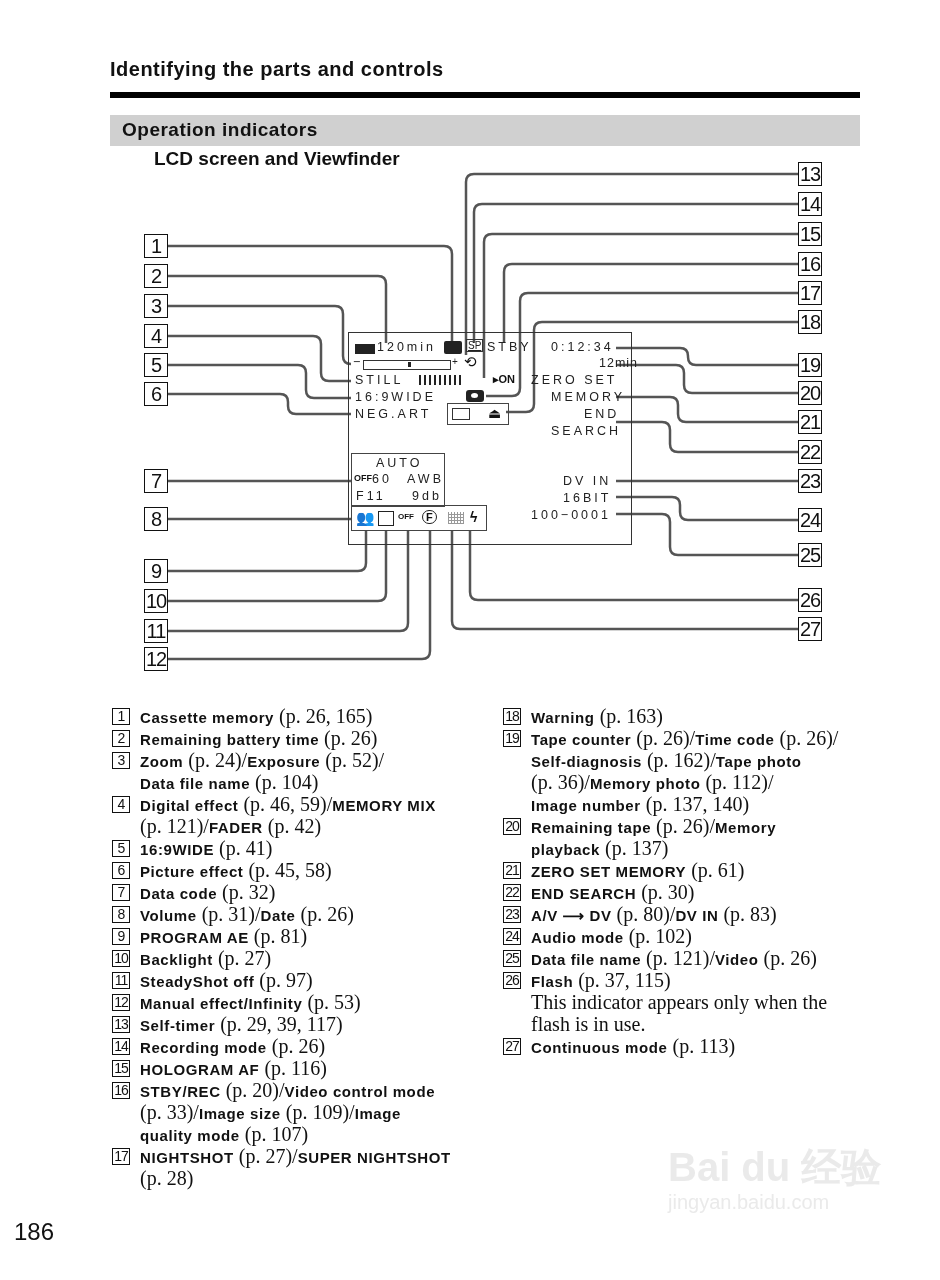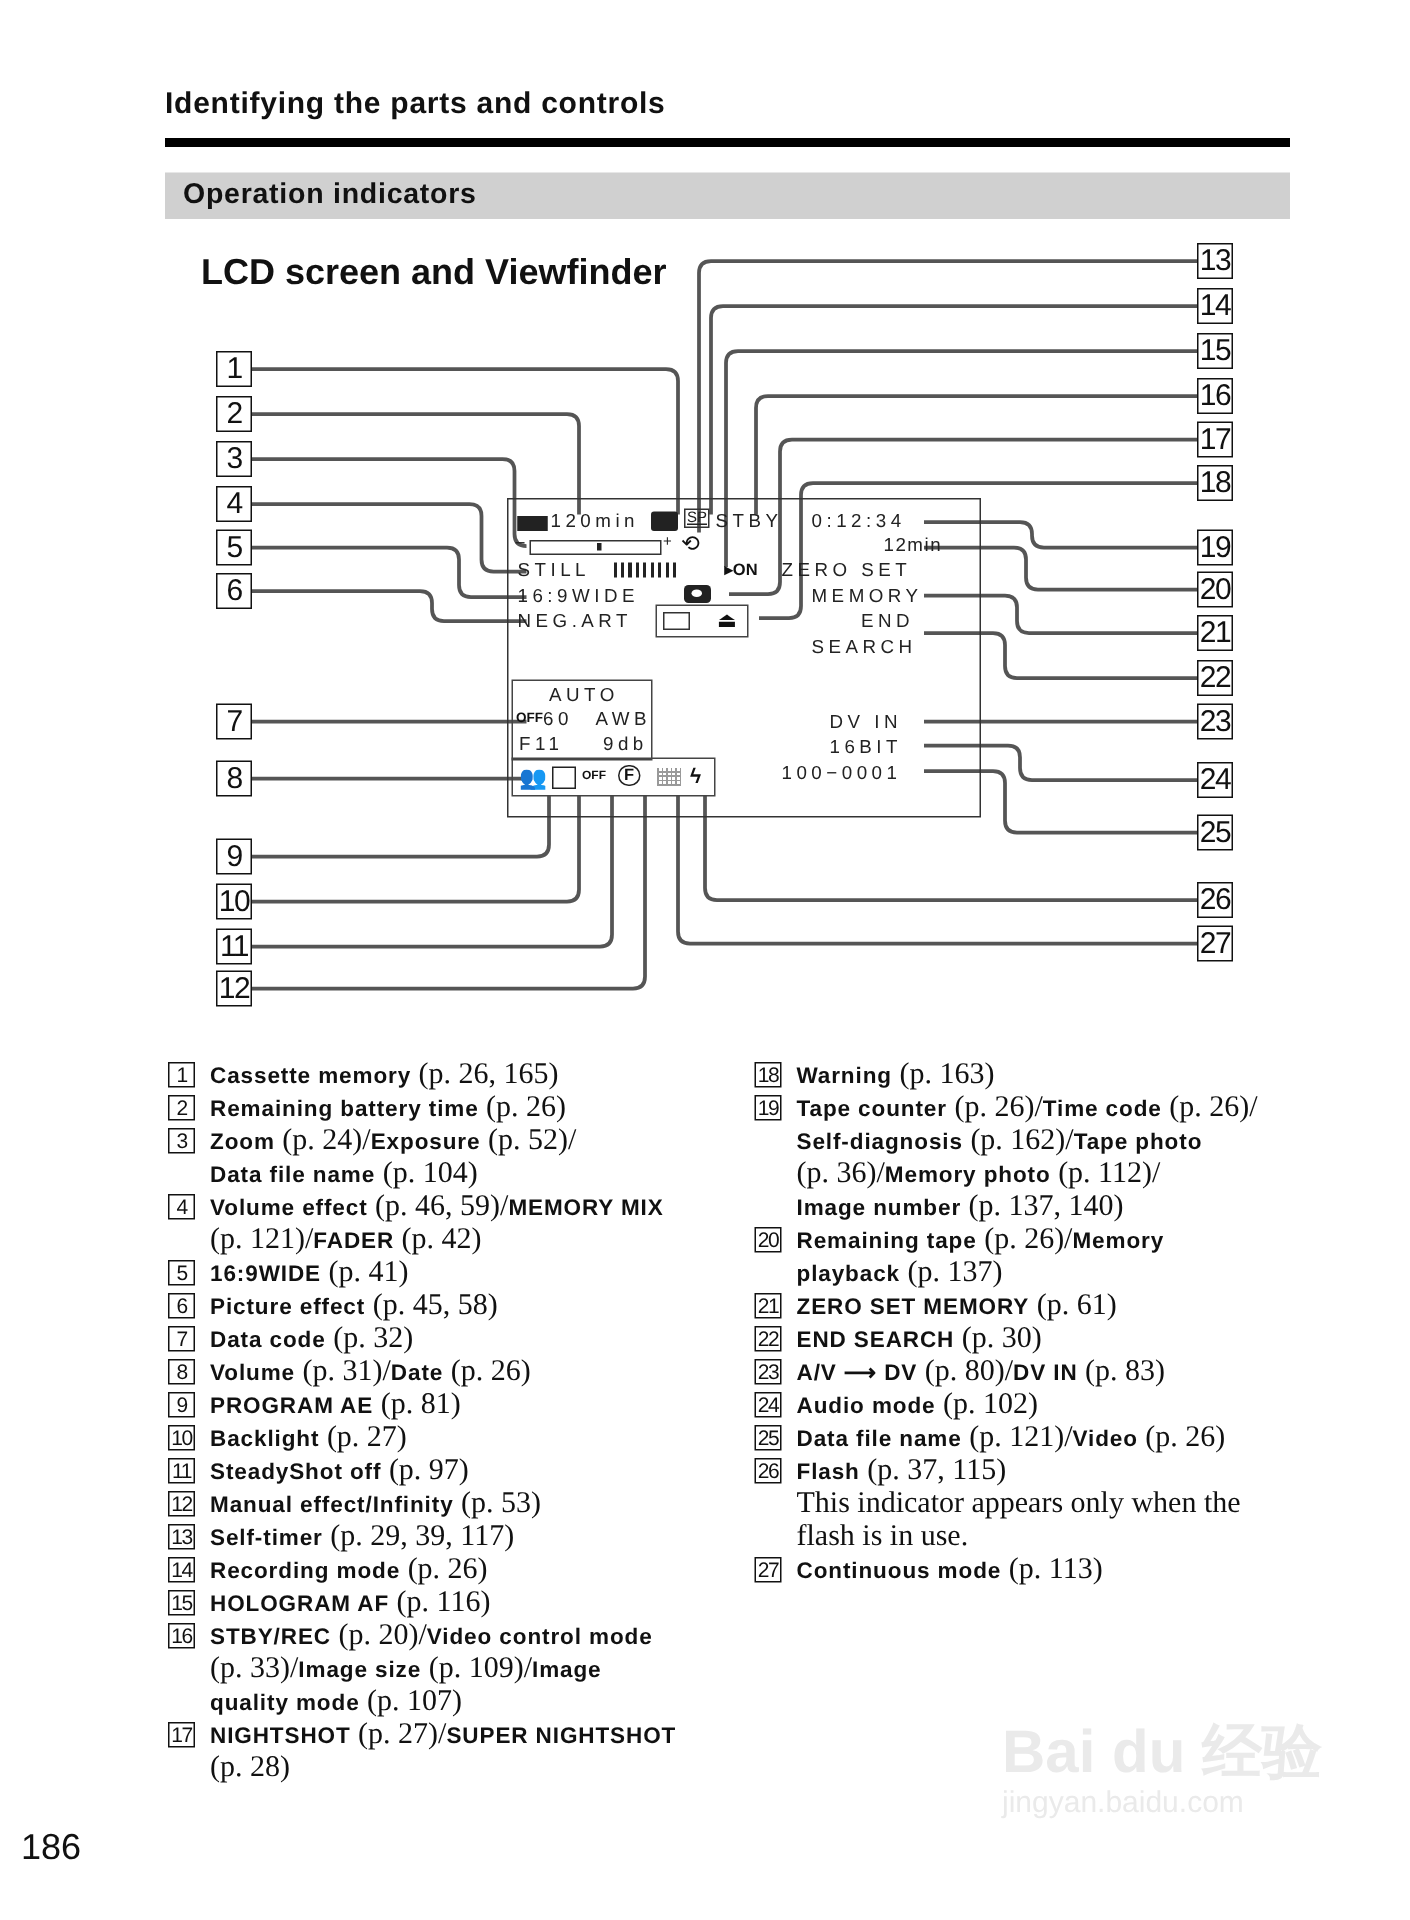--- a/index.html
+++ b/index.html
@@ -3,24 +3,24 @@
 <meta charset="utf-8">
 <style>
   html, body { margin:0; padding:0; background:#fff; }
   body { width:940px; height:1280px; position:relative; overflow:hidden; color:#111;
          font-family:"Liberation Sans", sans-serif; }
   .abs { position:absolute; }
   .section-title { left:110px; top:58px; font-size:20px; font-weight:bold; letter-spacing:0.5px; }
   .rule { left:110px; top:92px; width:750px; height:6px; background:#000; }
   .subbar { left:110px; top:115px; width:750px; height:31px; background:#d0d0d0; }
   .subbar span { position:absolute; left:12px; top:4px; font-size:19px; font-weight:bold; letter-spacing:0.5px; }
-  .subsub { left:134px; top:148px; font-size:24px; font-weight:bold;margin-top:20px; }
+  .subsub { left:154px; top:148px; font-size:19px; font-weight:bold; }
   .num-box { position:absolute; width:24px; height:24px; border:1.5px solid #111; box-sizing:border-box;
              font-size:20px; line-height:22px; text-align:center; background:#fff; letter-spacing:-1px; }
-  .lcd { left:338px; top:332px; width:316px; height:213px; border:1.5px solid #333; box-sizing:border-box; }
+  .lcd { left:348px; top:332px; width:284px; height:213px; border:1.5px solid #333; box-sizing:border-box; }
   .lcdt { position:absolute; font-size:12.5px; letter-spacing:3px; white-space:nowrap; color:#222; }
   .small-box { position:absolute; border:1.5px solid #444; box-sizing:border-box; }
   svg.leaders { position:absolute; left:0; top:0; }
   .legend-col { position:absolute; font-size:15px; line-height:21px; }
   .li { position:relative; padding-left:28px; }
   .li .nb { position:absolute; left:0; top:2px; width:18px; height:17px; border:1px solid #111; box-sizing:border-box;
             font-size:14px; line-height:15px; text-align:center; letter-spacing:-1px; }
   .b { font-weight:bold; letter-spacing:0.6px; }
   .p { font-family:"Liberation Serif", serif; font-size:20px; }
   .page-num { left:14px; top:1218px; font-size:24px; font-weight:normal; }
@@ -160,21 +160,21 @@
     <span class="icon" style="left:70px;top:4px;font-size:11px;font-weight:bold;border:1.2px solid #222;border-radius:7px;padding:0 3px;">F</span>
     <span class="icon" style="left:96px;top:6px;width:16px;height:12px;background:repeating-linear-gradient(0deg,#999 0 1px,transparent 1px 3px),repeating-linear-gradient(90deg,#999 0 1px,transparent 1px 3px);"></span>
     <span class="icon" style="left:118px;top:3px;font-size:14px;font-weight:bold;">ϟ</span>
   </div>
 </div>
 
 <div class="legend-col" style="left:112px;top:706px;width:370px" id="legend-left">
     <div class="li"><span class="nb">1</span><span class="b">Cassette memory</span><span class="p"> (p. 26, 165)</span></div>
     <div class="li"><span class="nb">2</span><span class="b">Remaining battery time</span><span class="p"> (p. 26)</span></div>
     <div class="li"><span class="nb">3</span><span class="b">Zoom</span><span class="p"> (p. 24)/</span><span class="b">Exposure</span><span class="p"> (p. 52)/</span><br><span class="b">Data file name</span><span class="p"> (p. 104)</span></div>
-    <div class="li"><span class="nb">4</span><span class="b">Volume effect</span><span class="p"> (p. 46, 59)/</span><span class="b">MEMORY MIX</span><br><span class="p">(p. 121)/</span><span class="b">FADER</span><span class="p"> (p. 42)</span></div>
+    <div class="li"><span class="nb">4</span><span class="b">Digital effect</span><span class="p"> (p. 46, 59)/</span><span class="b">MEMORY MIX</span><br><span class="p">(p. 121)/</span><span class="b">FADER</span><span class="p"> (p. 42)</span></div>
     <div class="li"><span class="nb">5</span><span class="b">16:9WIDE</span><span class="p"> (p. 41)</span></div>
     <div class="li"><span class="nb">6</span><span class="b">Picture effect</span><span class="p"> (p. 45, 58)</span></div>
     <div class="li"><span class="nb">7</span><span class="b">Data code</span><span class="p"> (p. 32)</span></div>
     <div class="li"><span class="nb">8</span><span class="b">Volume</span><span class="p"> (p. 31)/</span><span class="b">Date</span><span class="p"> (p. 26)</span></div>
     <div class="li"><span class="nb">9</span><span class="b">PROGRAM AE</span><span class="p"> (p. 81)</span></div>
     <div class="li"><span class="nb">10</span><span class="b">Backlight</span><span class="p"> (p. 27)</span></div>
     <div class="li"><span class="nb">11</span><span class="b">SteadyShot off</span><span class="p"> (p. 97)</span></div>
     <div class="li"><span class="nb">12</span><span class="b">Manual effect/Infinity</span><span class="p"> (p. 53)</span></div>
     <div class="li"><span class="nb">13</span><span class="b">Self-timer</span><span class="p"> (p. 29, 39, 117)</span></div>
     <div class="li"><span class="nb">14</span><span class="b">Recording mode</span><span class="p"> (p. 26)</span></div>

